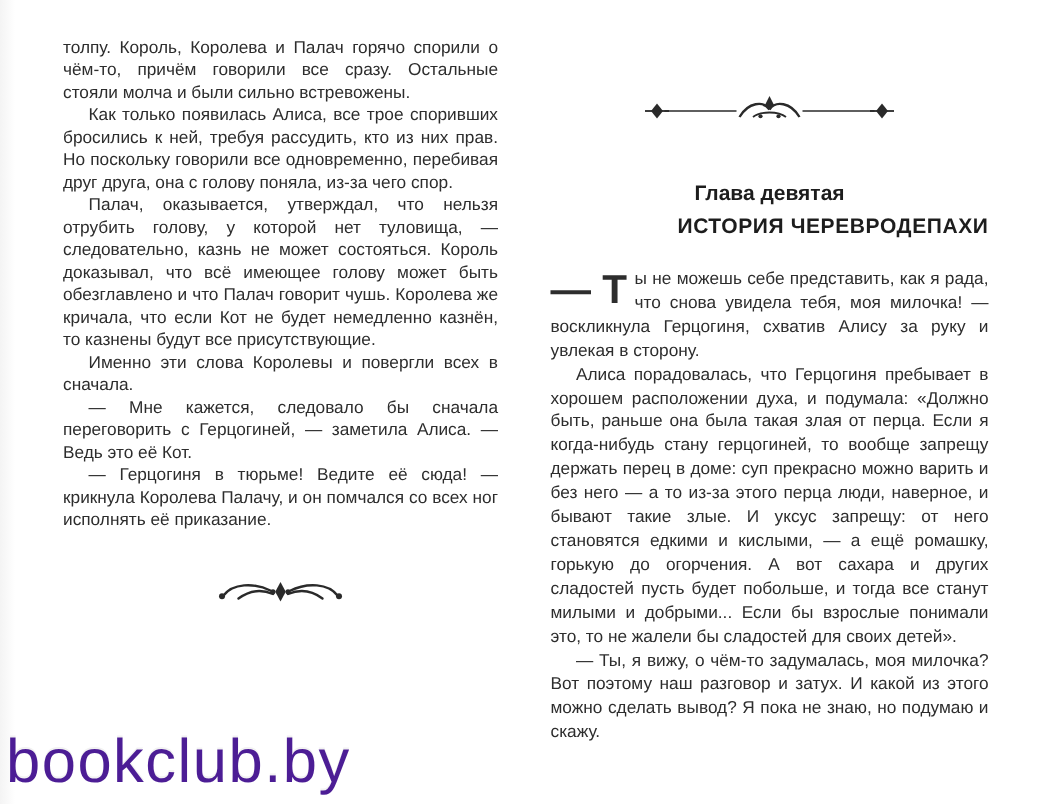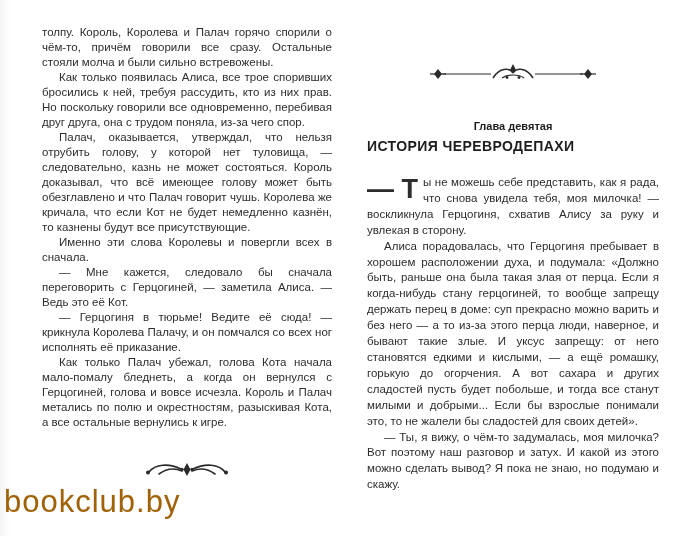--- a/index.html
+++ b/index.html
@@ -52,26 +52,26 @@
     text-align: center;
   }
 
   .chapter-ornament-wrap {
     text-align: center;
     margin: 8px 0 0 0;
   }
   .chapter-label {
     text-align: center;
     font-weight: bold;
-    font-size: 11px;
+    font-size: 14px;
     color: #1d1d1d;
     margin-top: 34px;
   }
   .chapter-title {
-    text-align: left;
+    text-align: right;
     font-weight: bold;
     font-size: 14px;
     letter-spacing: 0.4px;
     color: #1d1d1d;
     margin: 6px 0 21px 0;
   }
 
   .dropcap {
     float: left;
     font-size: 27px;
@@ -82,45 +82,44 @@
     text-indent: 0;
   }
   .dropcap-p {
     text-indent: 0;
   }
 
   .watermark {
     position: absolute;
     left: 4px;
     top: 484px;
-    font-size: 31px;
+    font-size: 41px;
     letter-spacing: 1px;
-    color: #a16207;
+    color: #4c1d95;
     text-shadow: 0 1px 0 #ffffff, 0 -1px 0 #f2f2f2;
     user-select: none;
   }
 
   svg.ornament {
     display: inline-block;
     vertical-align: middle;
   }
 </style>
 </head>
 <body>
 
 <div>
 
   <div class="page page-left">
     <p class="body-text no-indent">толпу. Король, Королева и Палач горячо спорили о чём-то, причём говорили все сразу. Остальные стояли молча и были сильно встревожены.</p>
-    <p class="body-text">Как только появилась Алиса, все трое споривших бросились к ней, требуя рассудить, кто из них прав. Но поскольку говорили все одновременно, перебивая друг друга, она с трудом поняла, из-за чего спор.</p>
+    <p class="body-text">Как только появилась Алиса, все трое споривших бросились к ней, требуя рассудить, кто из них прав. Но поскольку говорили все одновременно, перебивая друг друга, она с голову поняла, из-за чего спор.</p>
     <p class="body-text">Палач, оказывается, утверждал, что нельзя отрубить голову, у которой нет туловища, — следовательно, казнь не может состояться. Король доказывал, что всё имеющее голову может быть обезглавлено и что Палач говорит чушь. Королева же кричала, что если Кот не будет немедленно казнён, то казнены будут все присутствующие.</p>
     <p class="body-text">Именно эти слова Королевы и повергли всех в сначала.</p>
     <p class="body-text">— Мне кажется, следовало бы сначала переговорить с Герцогиней, — заметила Алиса. — Ведь это её Кот.</p>
     <p class="body-text">— Герцогиня в тюрьме! Ведите её сюда! — крикнула Королева Палачу, и он помчался со всех ног исполнять её приказание.</p>
-    <p class="body-text">Как только Палач убежал, голова Кота начала мало-помалу бледнеть, а когда он вернулся с Герцогиней, голова и вовсе исчезла. Король и Палач метались по полю и окрестностям, разыскивая Кота, а все остальные вернулись к игре.</p>
 
     <div class="flourish-wrap">
       <svg class="ornament" width="92" height="20" viewBox="0 0 92 20" aria-hidden="true">
         <g stroke="#2a2a2a" fill="none" stroke-width="1.6" stroke-linecap="round">
           <path d="M8 12 C14 4 28 3 40 9"></path>
           <path d="M18 14 C26 8 34 8 41 11"></path>
           <path d="M84 12 C78 4 64 3 52 9"></path>
           <path d="M74 14 C66 8 58 8 51 11"></path>
         </g>
         <g fill="#2a2a2a">

